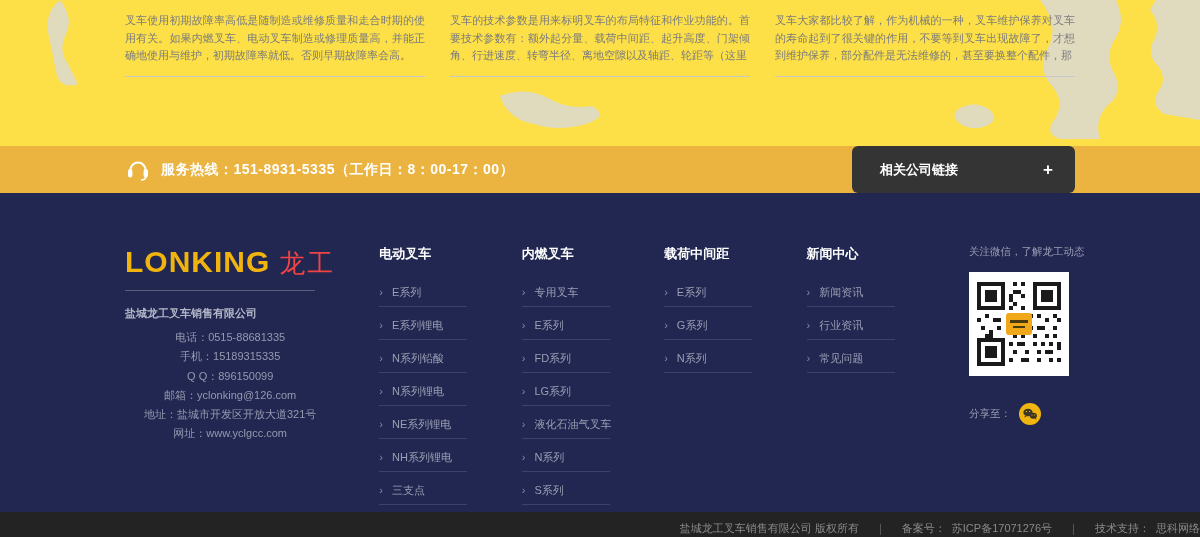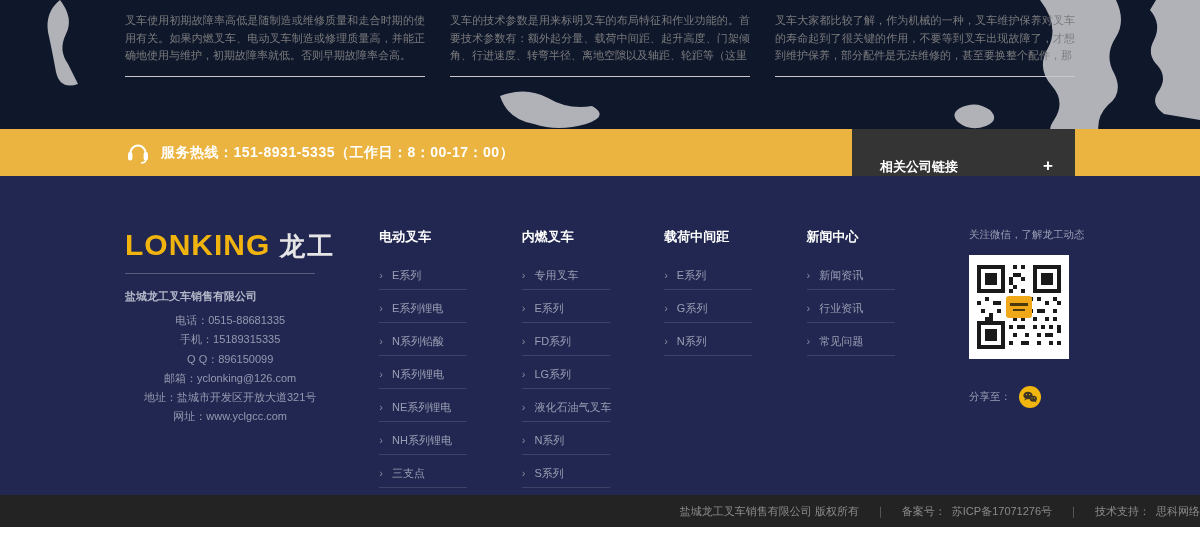--- a/index.html
+++ b/index.html
@@ -1,44 +1,44 @@
 <!DOCTYPE html>
 <html><head>
 <meta charset="utf-8">
 <style>
   * { margin:0; padding:0; box-sizing:border-box; }
   html,body { width:1200px; }
   body { font-family:"Liberation Sans","DejaVu Sans",sans-serif; width:1200px; height:537px; overflow:hidden; background:#fff; }
   .container { width:950px; margin:0 auto; position:relative; }
 
   
-  .top-section { height:129px; background:#0f172a; position:relative; overflow:hidden; }
+  .top-section { height:146px; background:#fde047; position:relative; overflow:hidden; }
   .map-bg { position:absolute; top:0; left:0; pointer-events:none; }
   .articles { display:flex; justify-content:space-between; padding-top:12px; position:relative; }
   .article { width:300px; }
   .article p { font-size:11px; line-height:17.5px; color:#7b7b7d; text-align:justify; word-break:break-all; }
   .article .a-divider { border-bottom:1px solid #c9c9cc; margin-top:11px; }
 
   
   .hotline-bar { height:47px; background:#ebb441; }
   .hotline-bar .container { display:flex; align-items:center; height:47px; }
   .hotline-left { display:flex; align-items:center;justify-content:center; }
   .hotline-left .hicon { margin-right:11px; display:flex; }
   .hotline-text { color:#fff; font-size:14px; font-weight:bold; letter-spacing:.5px; }
-  .related-box { margin-left:auto; width:223px; height:47px; background:#343434; display:flex; align-items:flex-end; padding:0 22px 0 28px; }
+  .related-box { margin-left:auto; width:223px; height:47px; background:#343434; display:flex; align-items:center; padding:0 22px 0 28px;border-radius:6px; }
   .related-label { color:#fff; font-size:13px; font-weight:bold; flex:1; }
   .related-plus { color:#fff; font-size:17px; font-weight:bold; }
 
   
   .main-footer { height:319px; background:#212750; padding-top:52px; }
   .main-footer .container { display:flex;gap:44px; }
   .company-block { width:263px; }
   .logo { display:flex; align-items:baseline; white-space:nowrap; }
   .logo-en { color:#f1b40f; font-size:30px; font-weight:bold; letter-spacing:1px; }
-  .logo-cn { color:#e5e5e5; font-size:26px; font-weight:bold; margin-left:9px; letter-spacing:2px; }
+  .logo-cn { color:#ef4444; font-size:26px; font-weight:normal; margin-left:9px; letter-spacing:2px; }
   .logo-underline { width:190px; border-bottom:1px solid rgba(255,255,255,.25); margin:9px 0 15px; }
   .company-name { color:#b3b7c8; font-size:11px; font-weight:bold; margin-bottom:7px; }
   .company-row { color:#9599b0; font-size:11px; line-height:19.3px;text-align:center; }
   .link-col { width:139px; }
   .link-col h4 { color:#fff; font-size:13px; font-weight:bold; margin-bottom:11px; }
   .link-col ul { list-style:none; }
   .f-item { width:88px; border-bottom:1px solid rgba(255,255,255,.13); padding:8px 0 6px; white-space:nowrap; cursor:pointer; }
   .f-item .chev { color:#878ba4; font-size:11px; margin-right:9px; }
   .f-item .flabel { color:#9b9fb5; font-size:11px; }
   .qr-block { margin-left:20px; width:106px; }

